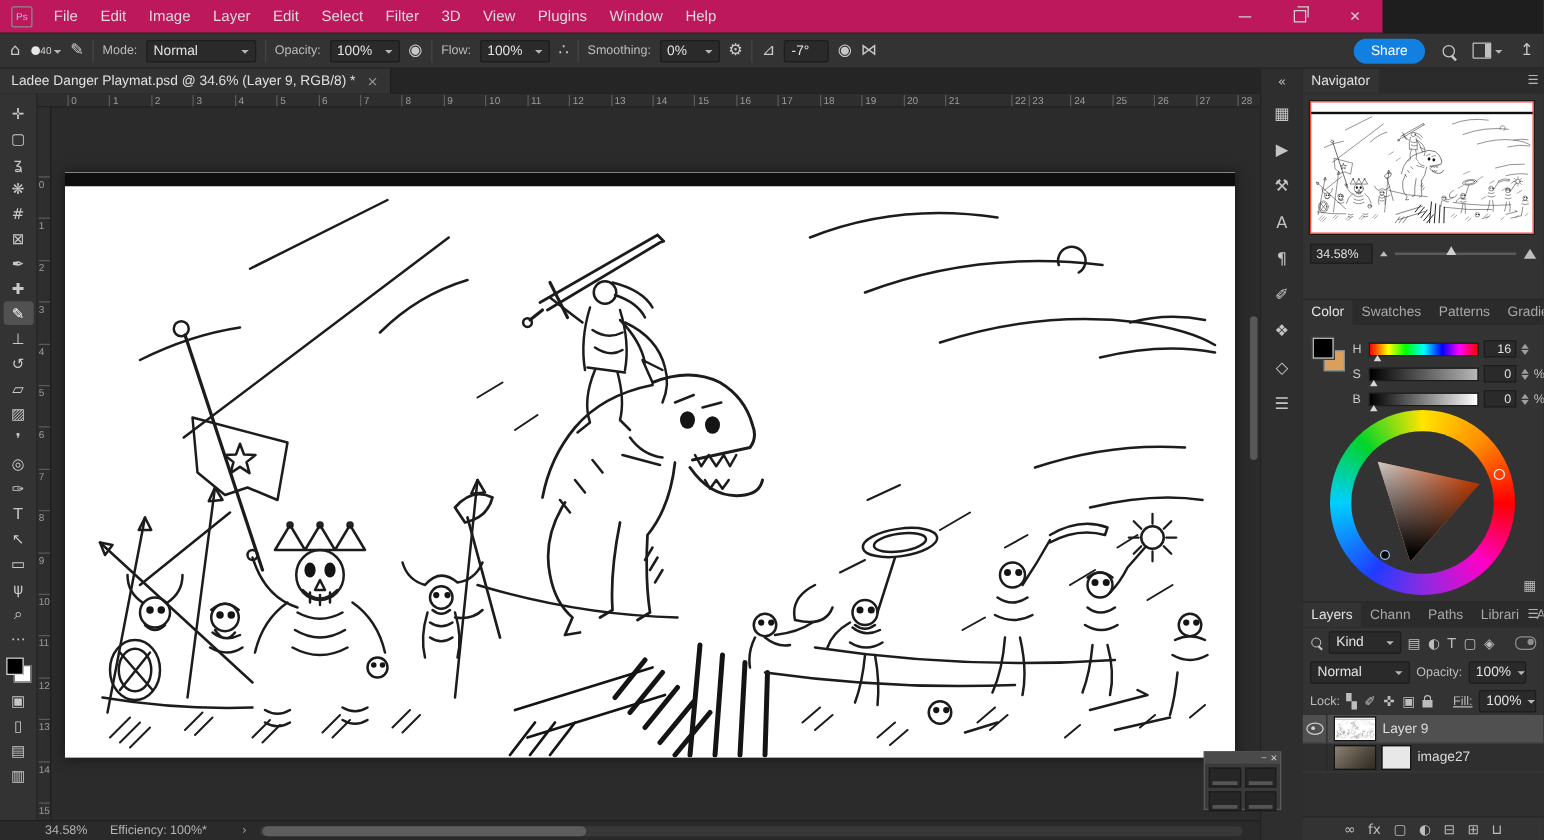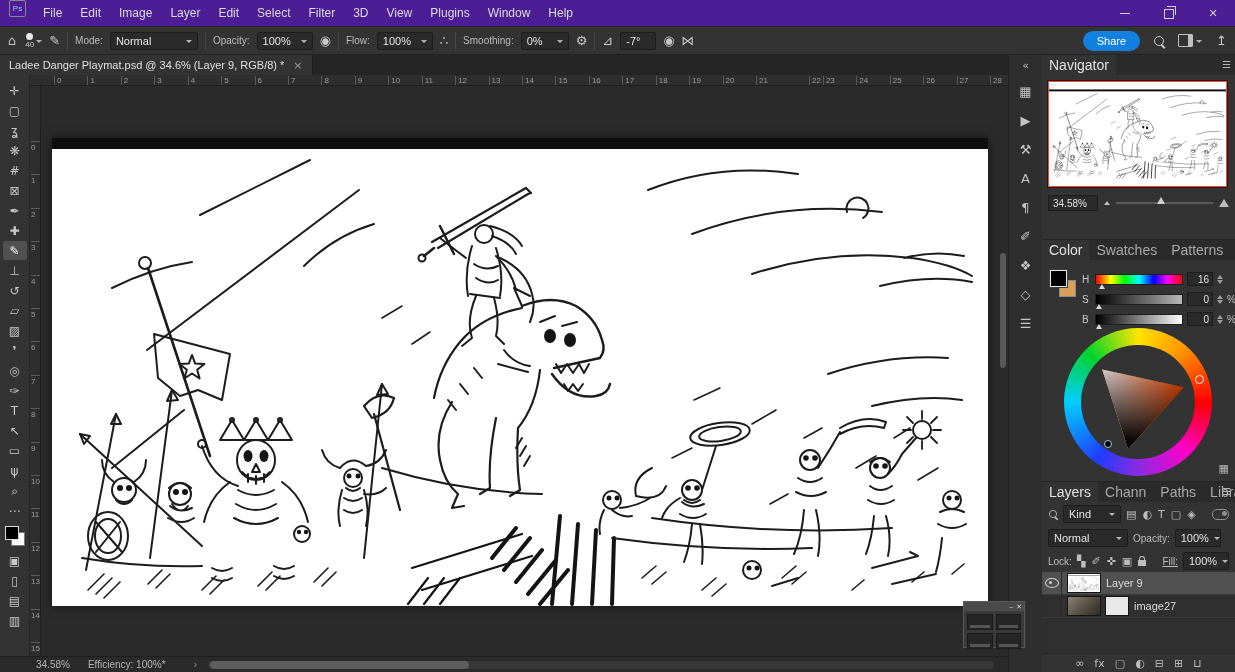--- a/index.html
+++ b/index.html
@@ -2,41 +2,41 @@
 <html><head>
 <meta charset="utf-8">
 <style>
   html,body{margin:0;padding:0;background:#1e1e1e;}
   body{width:1235px;height:672px;position:relative;overflow:hidden;
        font-family:"Liberation Sans","DejaVu Sans",sans-serif;color:#d6d6d6;
        -webkit-user-select:none;user-select:none;}
   .g{font-family:"DejaVu Sans",sans-serif;}
 
   
-  .menubar{position:absolute;left:0;top:0;width:1235px;height:27px;background:#4c1d95;
-           display:flex;align-items:flex-start;border-bottom:1px solid #242424;box-sizing:border-box;}
+  .menubar{position:absolute;left:0;top:0;width:1106px;height:27px;background:#be185d;
+           display:flex;align-items:center;border-bottom:1px solid #242424;box-sizing:border-box;}
   .app-icon{width:15px;height:15px;border:1px solid #8a8a8a;border-radius:2px;margin:0 8px 0 9px;
             font-size:8px;color:#9ec7f0;display:flex;align-items:center;justify-content:center;}
   .menu-item{font-size:12px;color:#dcdcdc;padding:0 9px;line-height:27px;cursor:default;}
   .win-controls{margin-left:auto;display:flex;height:27px;}
   .win-btn{width:44px;height:27px;display:flex;align-items:center;justify-content:center;color:#cfcfcf;font-size:11px;}
   .min-glyph{display:inline-block;width:10px;height:1px;background:#cfcfcf;}
   .restore-glyph{position:relative;width:8px;height:8px;border:1px solid #cfcfcf;}
   .restore-glyph::before{content:"";position:absolute;left:2px;top:-4px;width:8px;height:8px;border:1px solid #cfcfcf;border-bottom:none;border-left:none;}
 
   
   .optionsbar{position:absolute;left:0;top:27px;width:1235px;height:28px;background:#333;
               border-bottom:1px solid #222;box-sizing:border-box;display:flex;align-items:center;
               padding:0 8px;gap:7px;font-size:11px;color:#cfcfcf;}
   .ob-icon{color:#c8c8c8;font-size:13px;line-height:1;}
   .ob-divider{width:1px;height:18px;background:#454545;}
   .select{height:18px;background:#2a2a2a;border:1px solid #1d1d1d;border-radius:2px;
           display:flex;align-items:center;padding:0 5px;font-size:11px;color:#e3e3e3;gap:5px;box-sizing:border-box;}
   .caret{width:0;height:0;border:3.5px solid transparent;border-top-color:#b5b5b5;margin-top:4px;}
-  .brush-preview{display:flex;flex-direction:column;align-items:center;line-height:1;margin-left:2px;}
+  .brush-preview{display:flex;align-items:center;line-height:1;margin-left:2px;}
   .brush-dot{width:7px;height:7px;border-radius:50%;background:#e6e6e6;}
   .brush-size{font-size:8px;color:#cfcfcf;margin-top:1px;}
   .mag{position:relative;width:8px;height:8px;border:1.5px solid #c8c8c8;border-radius:50%;display:inline-block;}
   .mag::after{content:"";position:absolute;left:7px;top:7px;width:5px;height:1.5px;background:#c8c8c8;transform:rotate(45deg);transform-origin:0 0;}
   .share-btn{background:#1280e0;color:#fff;font-size:11px;border-radius:11px;height:20px;
              display:flex;align-items:center;padding:0 14px;}
   .ws-icon{width:13px;height:11px;border:1px solid #c0c0c0;border-radius:1px;position:relative;}
   .ws-icon::after{content:"";position:absolute;right:0;top:0;width:4px;height:100%;background:#c0c0c0;}
 
   
@@ -81,21 +81,21 @@
   
   .right-strip{position:absolute;left:1008px;top:55px;width:34px;height:617px;background:#2e2e2e;
                border-left:1px solid #232323;box-sizing:border-box;display:flex;flex-direction:column;align-items:center;}
   .strip-collapse{font-size:11px;color:#bdbdbd;margin:4px 0 8px 0;}
   .strip-icon{width:24px;height:22px;margin-bottom:7px;display:flex;align-items:center;justify-content:center;
               font-size:13px;color:#c4c4c4;}
 
   
   .panels{position:absolute;left:1042px;top:55px;width:193px;height:617px;background:#333;box-sizing:border-box;}
   .panel-tabsrow{height:20px;background:#2b2b2b;display:flex;align-items:stretch;overflow:hidden;position:relative;}
-  .panel-tab{display:flex;align-items:center;padding:0 7px;font-size:14px;color:#a8a8a8;white-space:nowrap;}
+  .panel-tab{display:flex;align-items:center;padding:0 7px;font-size:11px;color:#a8a8a8;white-space:nowrap;}
   .panel-tab.active{background:#333;color:#e2e2e2;}
   .panel-menu-icon{position:absolute;right:4px;top:4px;color:#b5b5b5;font-size:10px;}
 
   
   .navigator{position:relative;height:185px;border-bottom:1px solid #262626;box-sizing:border-box;}
   .nav-thumb{position:relative;margin:6px;width:179px;height:106px;background:#fff;outline:1px solid #1c1c1c;}
   .nav-thumb svg{width:100%;height:100%;display:block;}
   .nav-proxy{position:absolute;inset:0;border:1px solid #ff4438;}
   .nav-zoomrow{display:flex;align-items:center;margin:8px 6px 0 6px;gap:6px;}
   .nav-zoom{width:50px;height:16px;background:#2a2a2a;border:1px solid #1d1d1d;font-size:10px;color:#e0e0e0;

